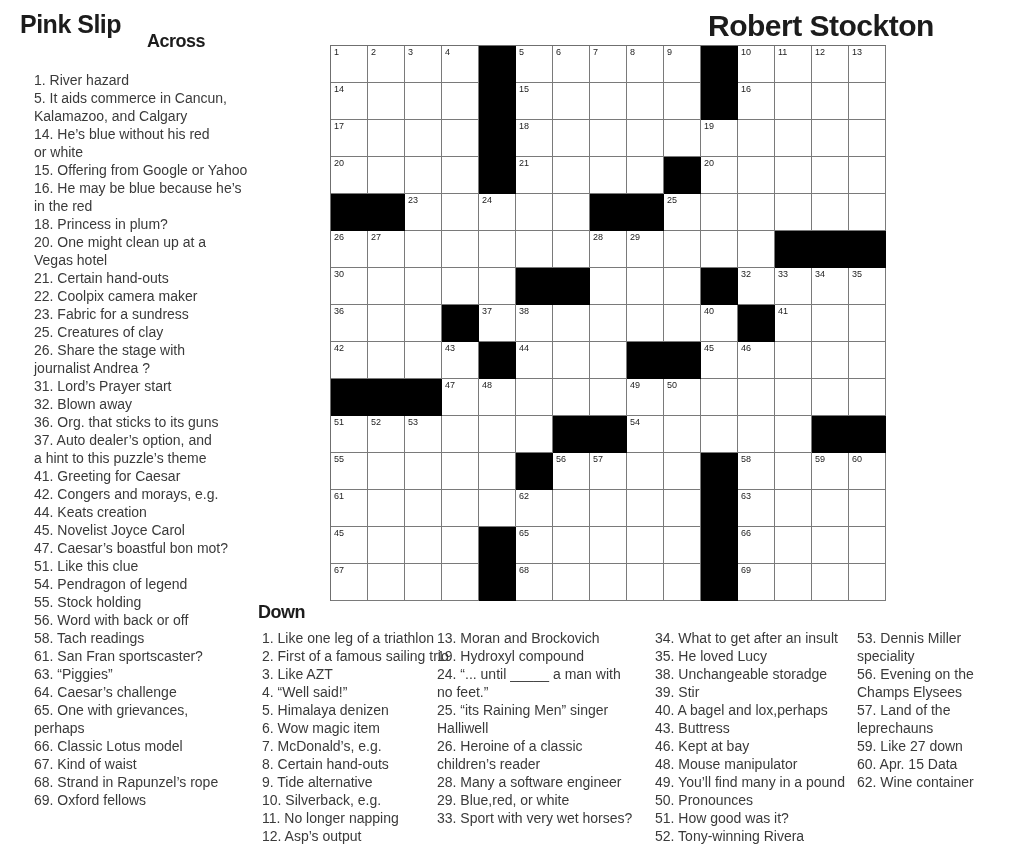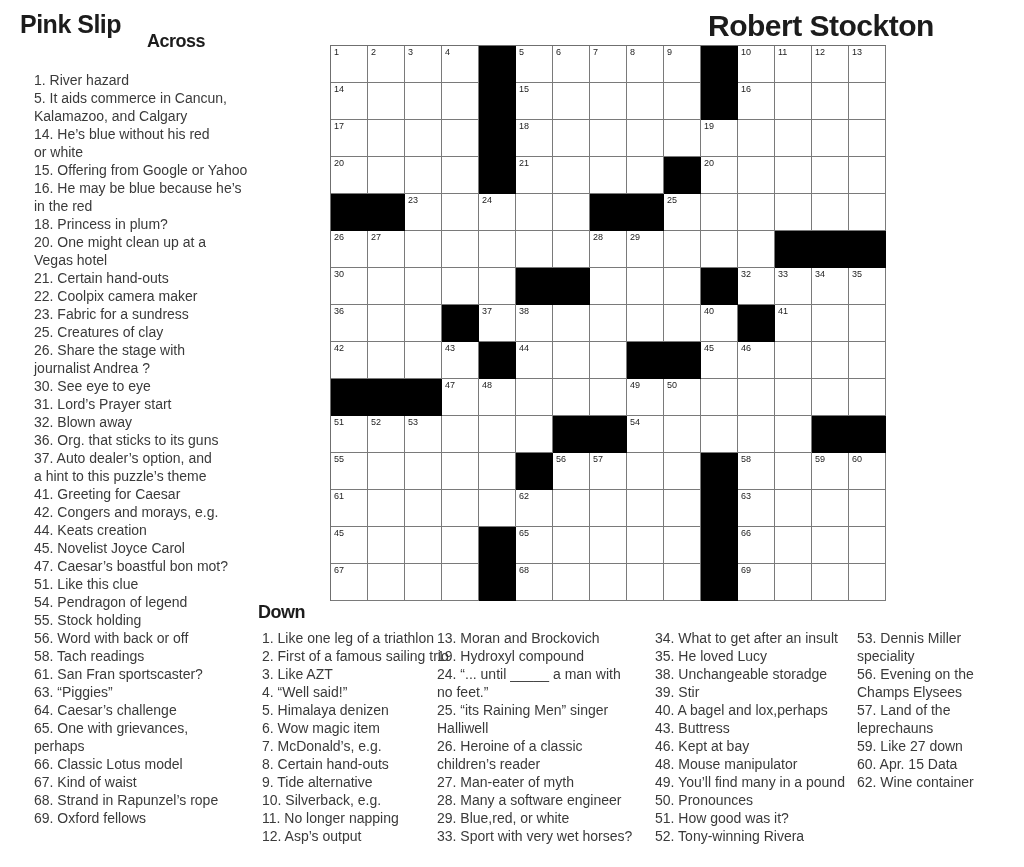--- a/index.html
+++ b/index.html
@@ -99,21 +99,20 @@
 in the red</div>
       <div class="clue">18. Princess in plum?</div>
       <div class="clue">20. One might clean up at a
 Vegas hotel</div>
       <div class="clue">21. Certain hand-outs</div>
       <div class="clue">22. Coolpix camera maker</div>
       <div class="clue">23. Fabric for a sundress</div>
       <div class="clue">25. Creatures of clay</div>
       <div class="clue">26. Share the stage with
 journalist Andrea ?</div>
-      <div class="clue">30. See eye to eye</div>
       <div class="clue">31. Lord’s Prayer start</div>
       <div class="clue">32. Blown away</div>
       <div class="clue">36. Org. that sticks to its guns</div>
       <div class="clue">37. Auto dealer’s option, and
 a hint to this puzzle’s theme</div>
       <div class="clue">41. Greeting for Caesar</div>
       <div class="clue">42. Congers and morays, e.g.</div>
       <div class="clue">44. Keats creation</div>
       <div class="clue">45. Novelist Joyce Carol</div>
       <div class="clue">47. Caesar’s boastful bon mot?</div>
@@ -512,21 +511,20 @@
     </div>
   <div class="clue-list down-col-2">
       <div class="clue">13. Moran and Brockovich</div>
       <div class="clue">19. Hydroxyl compound</div>
       <div class="clue">24. “... until _____ a man with
 no feet.”</div>
       <div class="clue">25. “its Raining Men” singer
 Halliwell</div>
       <div class="clue">26. Heroine of a classic
 children’s reader</div>
-      <div class="clue">27. Man-eater of myth</div>
       <div class="clue">28. Many a software engineer</div>
       <div class="clue">29. Blue,red, or white</div>
       <div class="clue">33. Sport with very wet horses?</div>
     </div>
   <div class="clue-list down-col-3">
       <div class="clue">34. What to get after an insult</div>
       <div class="clue">35. He loved Lucy</div>
       <div class="clue">38. Unchangeable storadge</div>
       <div class="clue">39. Stir</div>
       <div class="clue">40. A bagel and lox,perhaps</div>

